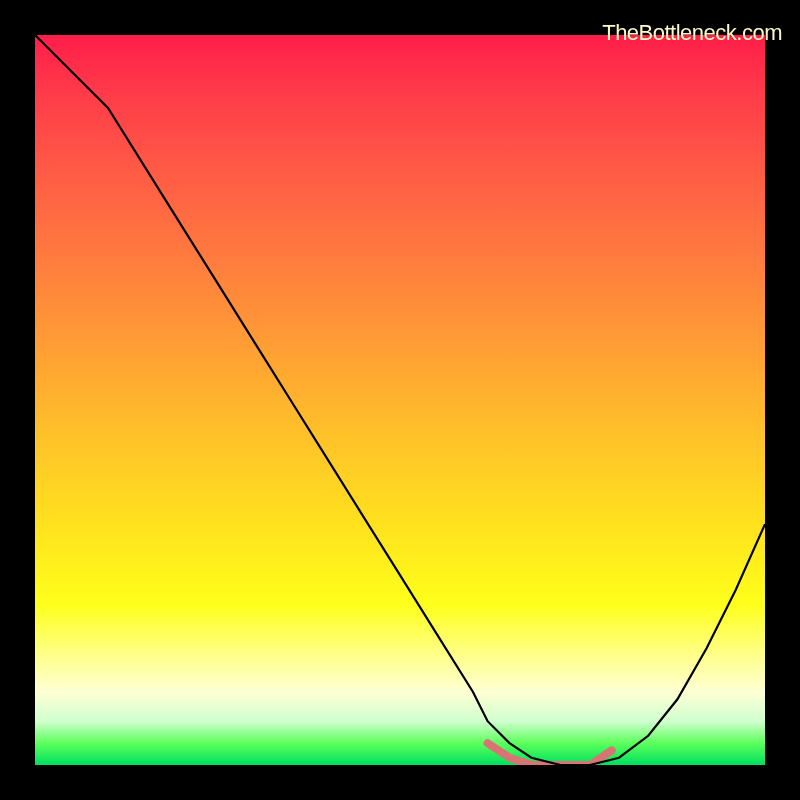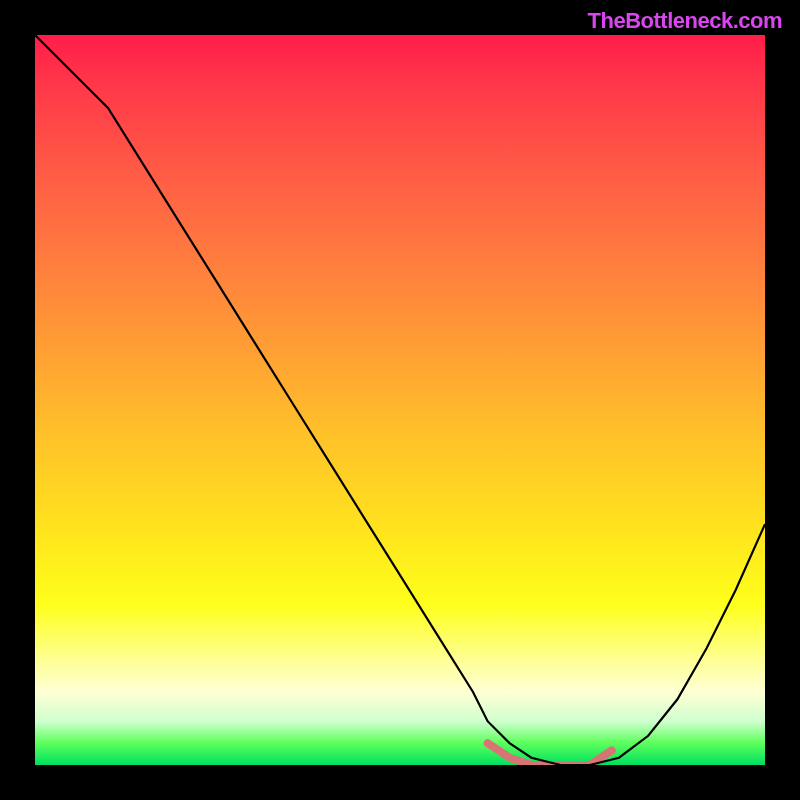--- a/index.html
+++ b/index.html
@@ -14,25 +14,25 @@
 
   .frame {
     position: relative;
     width: 800px;
     height: 800px;
     background: #000;
   }
 
   .watermark {
     position: absolute;
-    top: 8px;
+    top: 20px;
     right: 18px;
-    color: #d946ef;
+    color: #fef9c3;
     font-size: 22px;
-    font-weight: bold;
+    font-weight: normal;
     letter-spacing: -0.5px;
     z-index: 5;
   }
 
   .plot-area {
     position: absolute;
     left: 35px;
     right: 35px;
     top: 35px;
     bottom: 35px;

